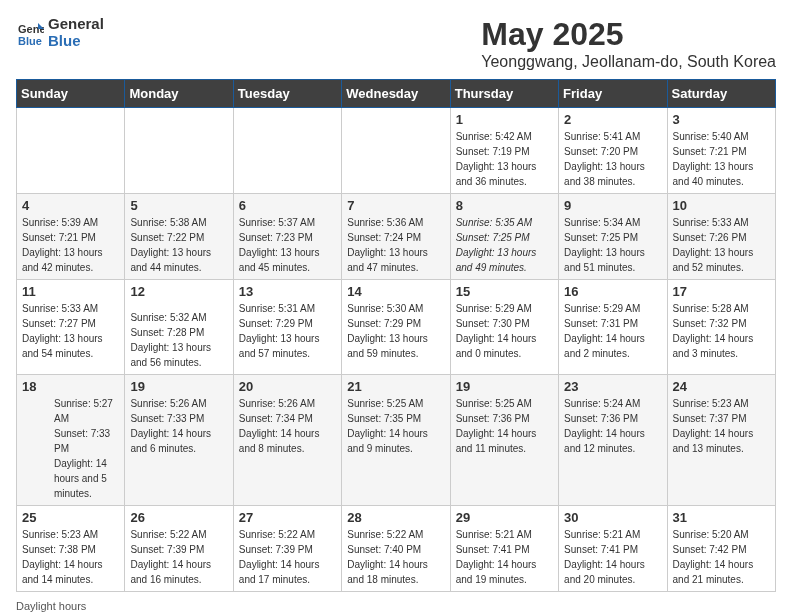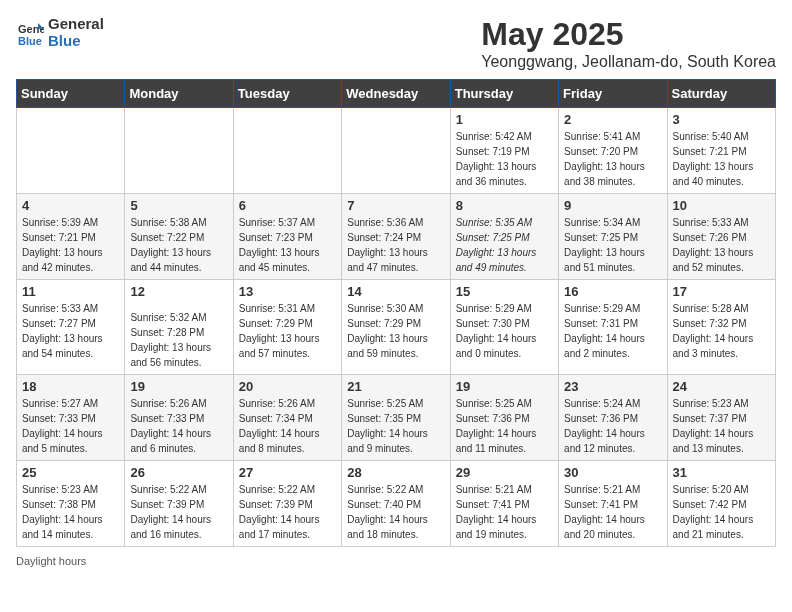--- a/index.html
+++ b/index.html
@@ -219,21 +219,21 @@
         <td>
           <div class="cell-date">17</div>
           <div class="cell-info" style="white-space: pre-line;">Sunrise: 5:28 AM
 Sunset: 7:32 PM
 Daylight: 14 hours and 3 minutes.</div>
         </td>
       </tr>
       <tr>
         <td>
           <div class="cell-date">18</div>
-          <div class="cell-info" style="white-space: pre-line;">Sunrise: 5:27 AM
+          <div class="cell-info" style="white-space: pre-line; margin-left: 32px;">Sunrise: 5:27 AM
 Sunset: 7:33 PM
 Daylight: 14 hours and 5 minutes.</div>
         </td>
         <td>
           <div class="cell-date">19</div>
           <div class="cell-info" style="white-space: pre-line;">Sunrise: 5:26 AM
 Sunset: 7:33 PM
 Daylight: 14 hours and 6 minutes.</div>
         </td>
         <td>

